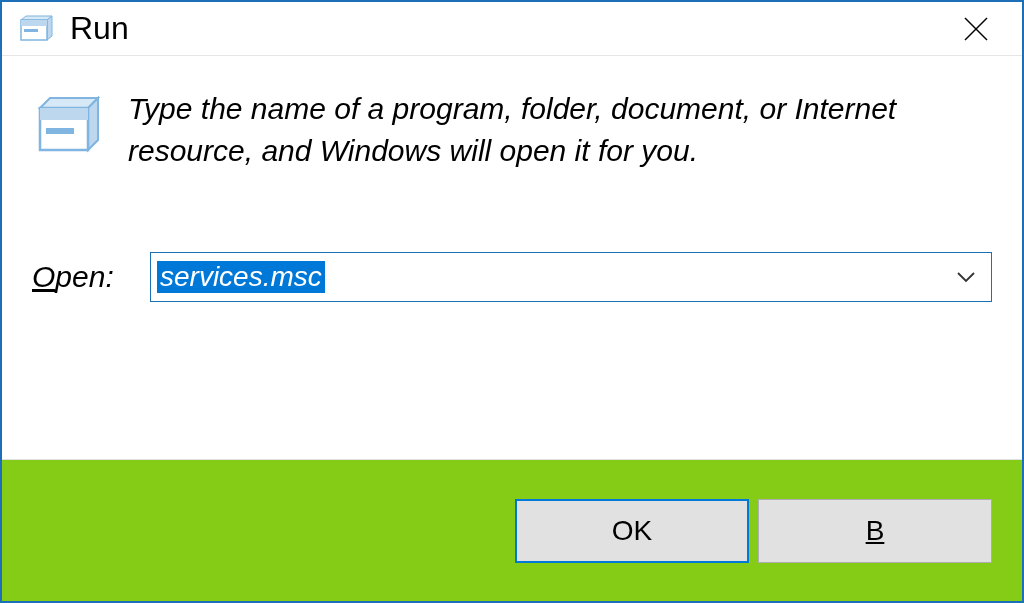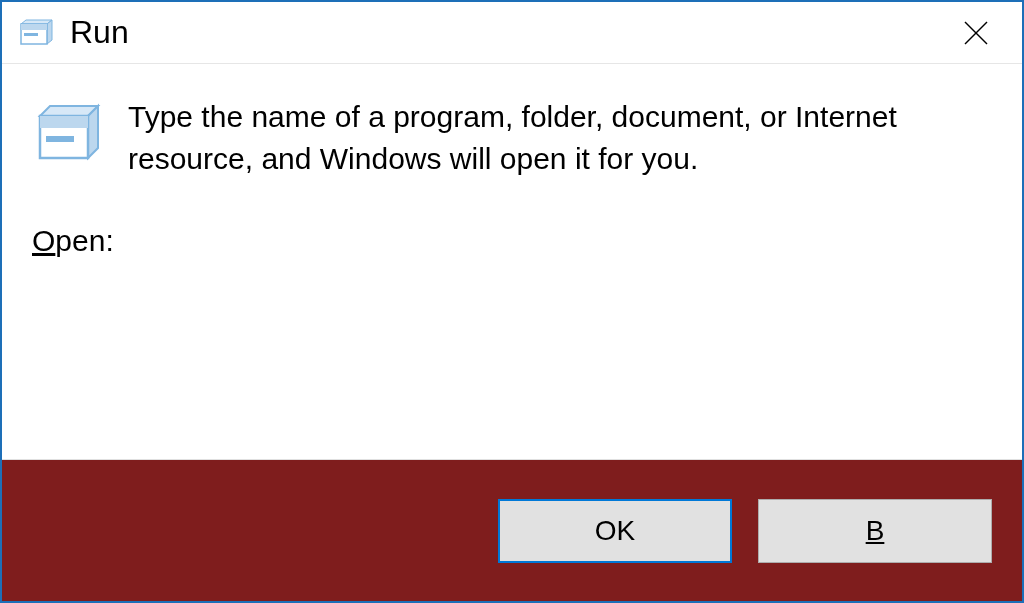--- a/index.html
+++ b/index.html
@@ -8,44 +8,44 @@
     font-family: "Segoe UI", Arial, sans-serif;
     font-size: 26px;
     color:#000;
     background:#fff;
     width:1024px; height:603px;
     border:2px solid #1d6fb8;
     display:flex; flex-direction:column;
   }
   
   .titlebar {
-    height:62px;
+    height:54px;
     display:flex; align-items:center;
     padding:0 6px 0 18px;
     border-bottom:1px solid #e6e6e6;
   }
   .title-icon { width:36px; height:28px; margin-right:14px; }
   .title-text { font-size:32px; }
   .spacer { flex:1; }
   .close-btn {
     width:80px; height:56px;
     display:flex; align-items:center; justify-content:center;
     cursor:default;
   }
   .close-btn svg { width:26px; height:26px; }
   
   .content {
     flex:1;
     padding: 32px 30px 10px 30px;
-    display:flex; flex-direction:column;
+    display:flex; flex-direction:column;font-style:italic;
   }
   .desc-row { display:flex; align-items:flex-start; }
   .desc-icon { width:68px; height:68px; margin:6px 24px 0 4px; flex-shrink:0; }
   .desc-text { font-size:30px; line-height:1.4; color:#000; }
-  .open-row { display:flex; align-items:center; margin-top:44px; }
+  .open-row { display:flex; align-items:center; margin-top:80px; }
   .open-label { font-size:30px; width:118px; }
   .open-label .ul { text-decoration:underline; }
   .combo {
     flex:1; height:50px;
     border:1px solid #1b6fb3;
     display:flex; align-items:center;
     position:relative;
     background:#fff;
     padding:0 44px 0 6px;
   }
@@ -56,24 +56,24 @@
     display:inline-block;
   }
   .combo-chevron {
     position:absolute; right:14px; top:50%; transform:translateY(-50%);
     width:22px; height:22px;
     display:flex; align-items:center; justify-content:center;
   }
   
   .buttonbar {
     height:142px;
-    background:#7f1d1d;
+    background:#84cc16;
     border-top:1px solid #e0e0e0;
     display:flex; align-items:center; justify-content:flex-end;
-    padding:0 30px; gap:26px;
+    padding:0 30px; gap:9px;
   }
   .btn {
     width:234px; height:64px;
     background:#e1e1e1;
     border:1px solid #adadad;
     font-family:inherit; font-size:28px;
     display:flex; align-items:center; justify-content:center;
     cursor:default;
   }
   .btn.default { border:2px solid #0078d7; }
@@ -111,20 +111,28 @@
         <rect x="4" y="14" width="48" height="42" fill="#ffffff" stroke="#7fb5e0" stroke-width="2.5"></rect>
         <rect x="4" y="14" width="48" height="12" fill="#bcd7ee"></rect>
         <rect x="10" y="34" width="28" height="6" fill="#7fb5e0"></rect>
       </svg>
     </span>
     <div class="desc-text">Type the name of a program, folder, document, or Internet resource, and Windows will open it for you.</div>
   </div>
 
   <div class="open-row">
     <div class="open-label"><span class="ul">O</span><span>pen:</span></div>
+    <div class="combo">
+      <span class="combo-selected">services.msc</span>
+      <span class="combo-chevron">
+        <svg viewBox="0 0 22 22">
+            <polyline points="3,7 11,15 19,7" fill="none" stroke="#333" stroke-width="1.8"></polyline>
+          </svg>
+      </span>
+    </div>
   </div>
 </div>
 
 <div class="buttonbar">
   <button class="btn default">
       <span>OK</span>
     </button>
   <button class="btn">
       <span class="ul">B</span>
     </button>

